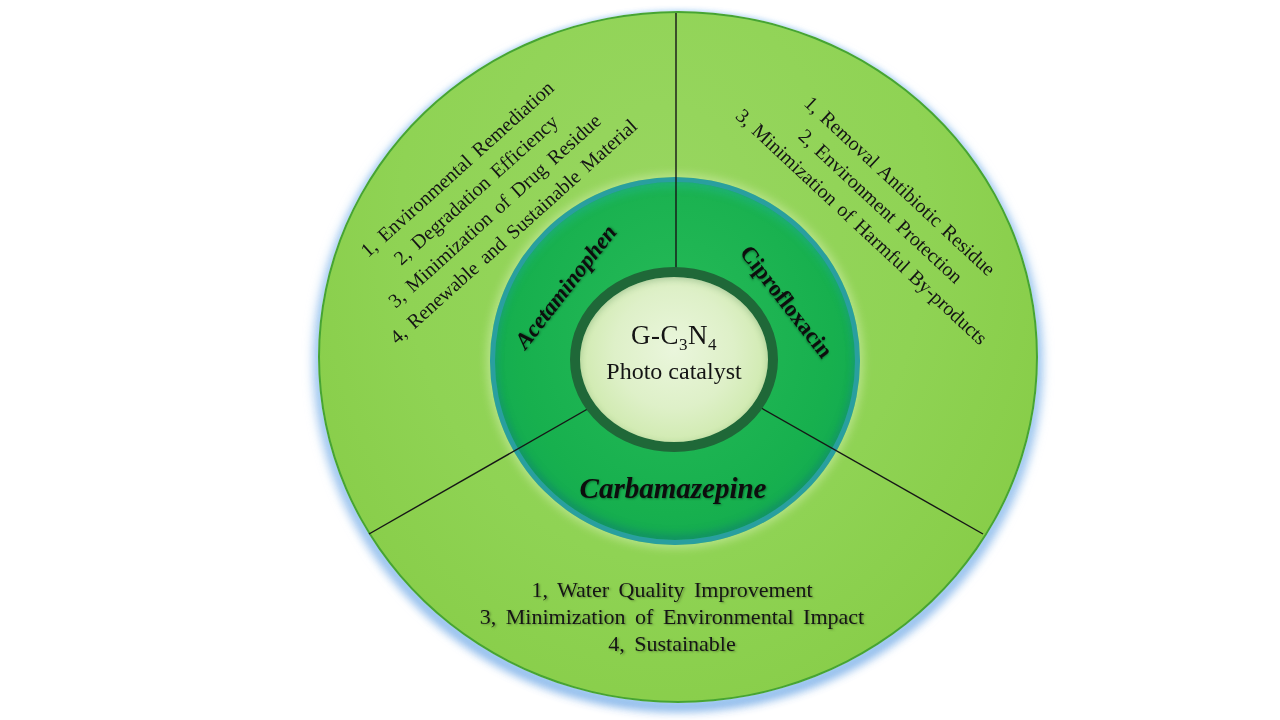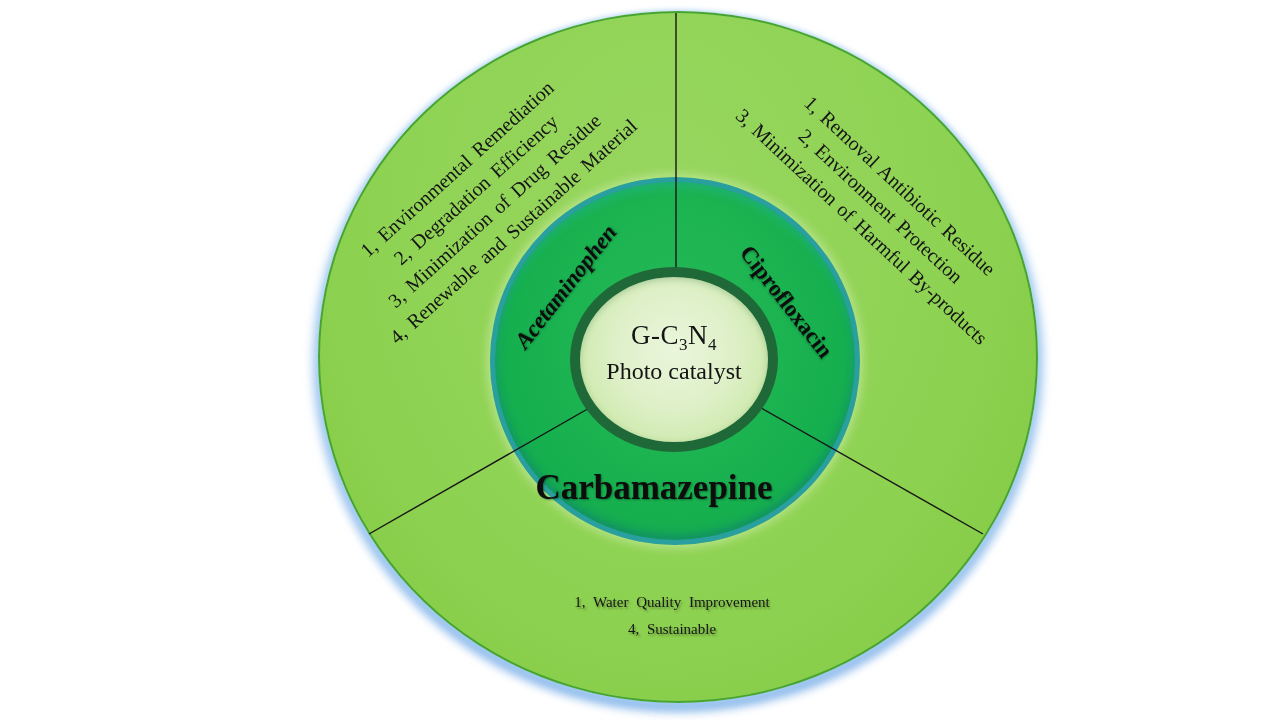--- a/index.html
+++ b/index.html
@@ -92,21 +92,21 @@
   }
   .sector-top-right {
     left: 881px; top: 206px;
     font-size: 20px;
     line-height: 28px;
     word-spacing: 2px;
     transform: translate(-50%, -50%) rotate(43deg);
   }
   .sector-bottom {
     left: 672px; top: 616px;
-    font-size: 15px;
+    font-size: 22px;
     line-height: 27px;
     word-spacing: 4px;
     transform: translate(-50%, -50%);
     text-shadow: 1.5px 1.5px 2px rgba(70, 100, 40, 0.55);
   }
   
   .drug-label {
     position: absolute;
     color: #0d0d0d;
     font-weight: bold;
@@ -118,23 +118,24 @@
     font-size: 23px;
     font-style: italic;
     transform: translate(-50%, -50%) rotate(-52deg);
   }
   .drug-ciprofloxacin {
     left: 786px; top: 302px;
     font-size: 23px;
     transform: translate(-50%, -50%) rotate(52deg);
   }
   .drug-carbamazepine {
-    left: 654px; top: 488px;
-    font-size: 35px;
+    left: 673px; top: 488px;
+    font-size: 29px;
     transform: translate(-50%, -50%);
+    font-style: italic;
   }
 </style>
 </head>
 <body>
 
 <div class="stage">
 
   <div class="outer-circle"></div>
 
   <div class="middle-circle"></div>
@@ -160,20 +161,21 @@
   </div>
 
   <div class="sector-text sector-top-right">
     <span class="line">1, Removal Antibiotic Residue</span>
     <span class="line">2, Environment Protection</span>
     <span class="line">3, Minimization of Harmful By-products</span>
   </div>
 
   <div class="sector-text sector-bottom">
     <span class="line">1, Water Quality Improvement</span>
+    <span class="line">3, Minimization of Environmental Impact</span>
     <span class="line">4, Sustainable</span>
   </div>
 
   <div class="drug-label drug-acetaminophen">Acetaminophen</div>
   <div class="drug-label drug-ciprofloxacin">Ciprofloxacin</div>
   <div class="drug-label drug-carbamazepine">Carbamazepine</div>
 
 </div>
 
 </body></html>

